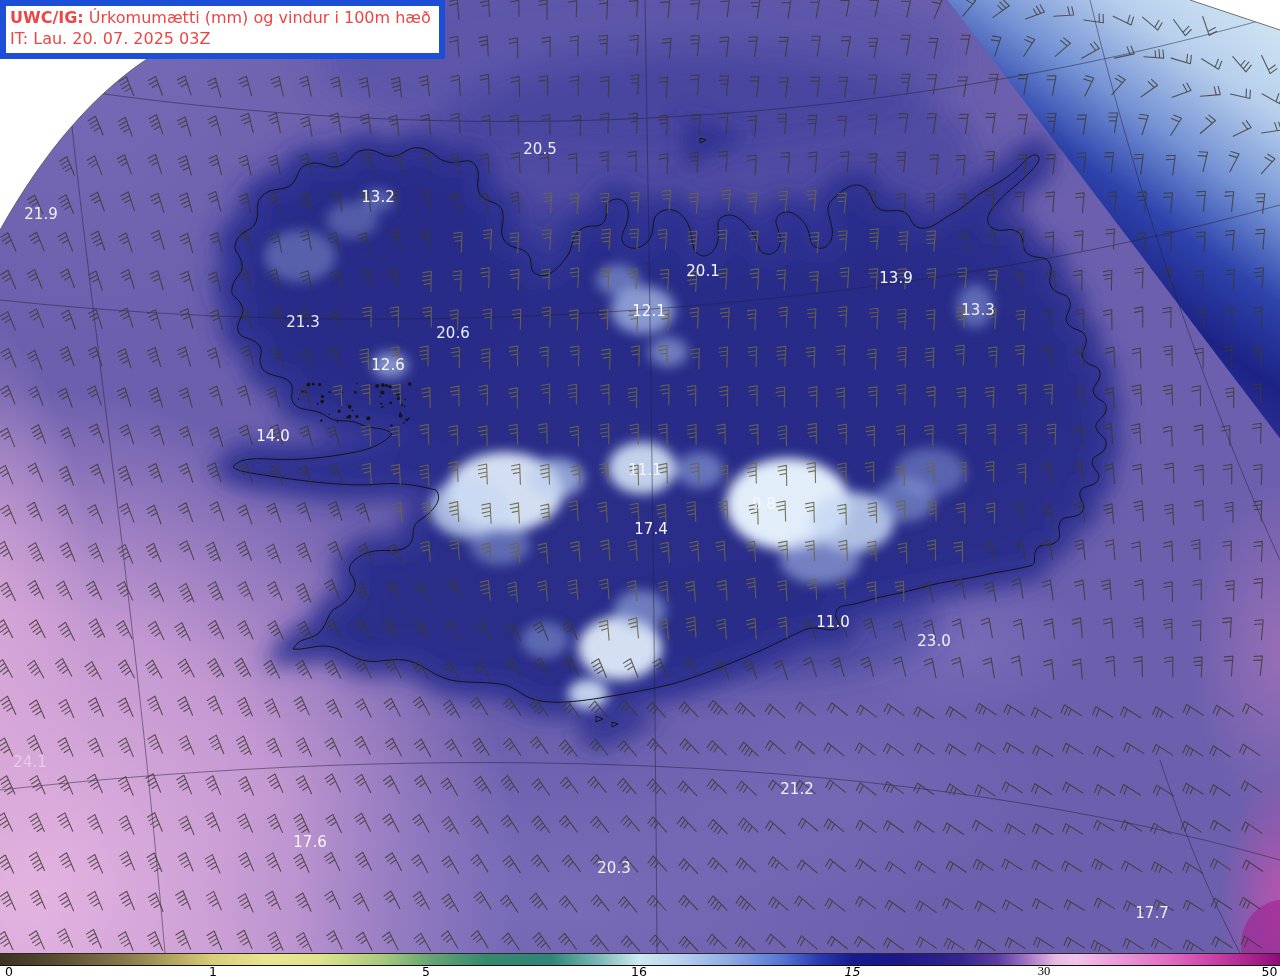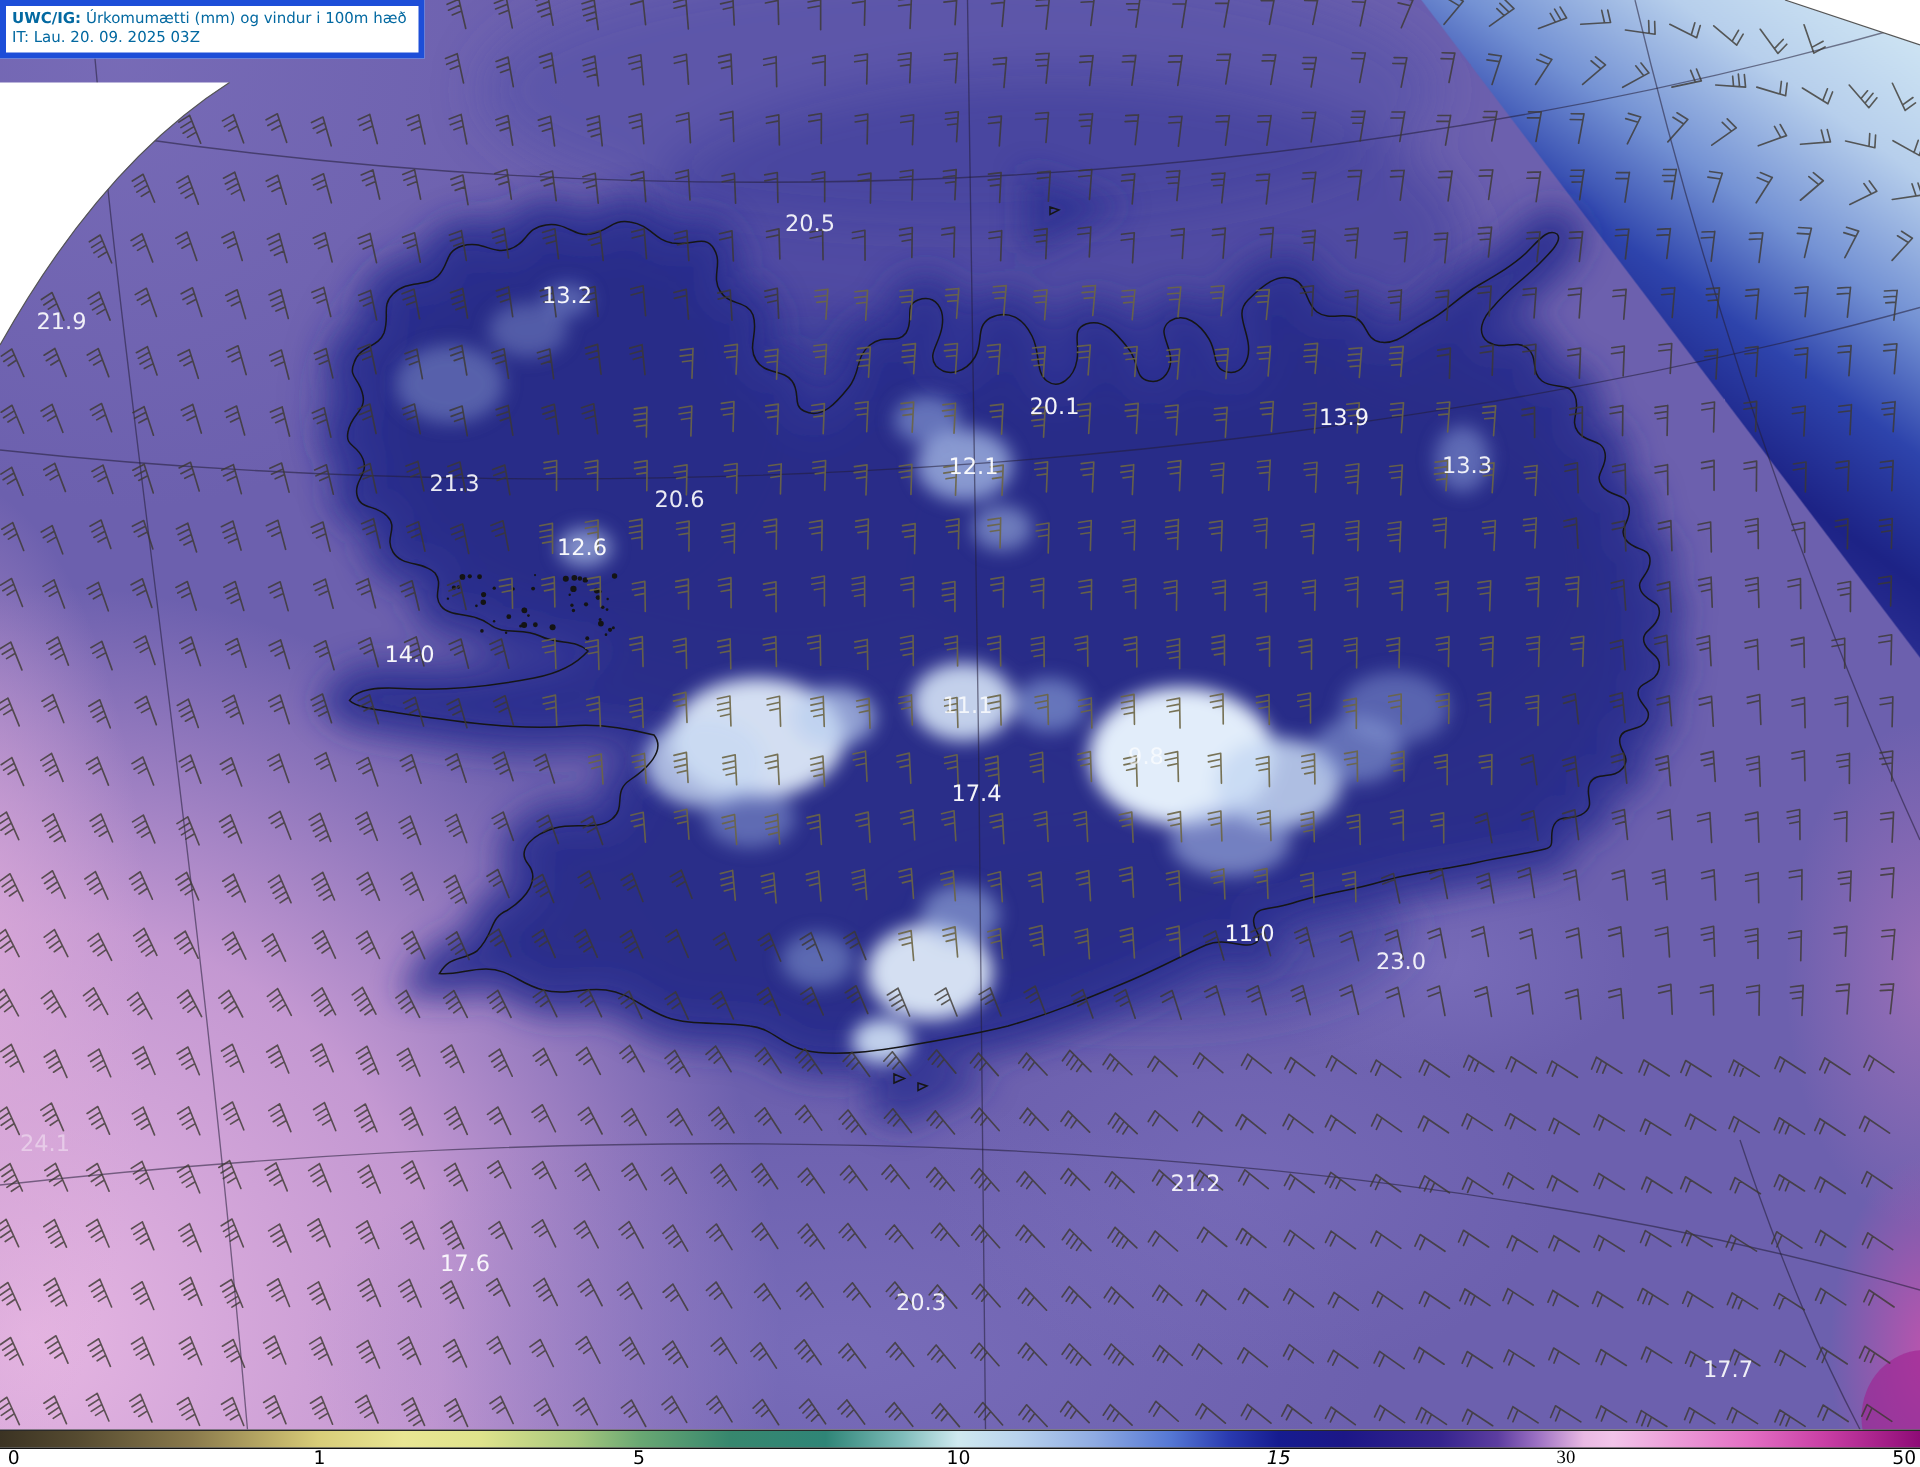--- a/index.html
+++ b/index.html
@@ -1,20 +1,20 @@
 <!DOCTYPE html>
 <html><head>
 <meta charset="utf-8">
 <style>
   html,body{margin:0;padding:0;background:#fff;}
   .stage{position:relative;width:1280px;height:978px;background:#fff;overflow:hidden;
          font-family:"DejaVu Sans",sans-serif;}
   #map-svg{position:absolute;left:0;top:0;}
-  .title-box{position:absolute;left:0;top:0;z-index:6;background:#fff;border:4px solid #1d4ed8;
-             padding:2px 8px 3px 4px;font-size:10px;line-height:1.3;color:#0369a1;white-space:nowrap;}
+  .title-box{position:absolute;left:0;top:0;z-index:6;background:#fff;border:6px solid #1d4ed8;
+             padding:2px 8px 3px 4px;font-size:16px;line-height:1.3;color:#ef4444;white-space:nowrap;}
   .title-box .b{font-weight:bold;}
   .cbar-wrap{position:absolute;left:0;top:953px;width:1280px;height:25px;z-index:5;}
   .cbar{position:absolute;left:0;top:0;width:1280px;height:13px;box-sizing:border-box;
         border-top:1px solid #2a2a2a;border-bottom:1px solid #111;}
   .cbar-ticks{position:absolute;left:0;top:13px;width:1280px;height:12px;background:#fff;}
   .cbar-tick{position:absolute;top:-2px;font-size:12.5px;color:#000;transform:translateX(-50%);}
   .cbar-tick.left{transform:none;}
   .cbar-tick.right{transform:translateX(-100%);}
 </style>
 </head>
@@ -216,28 +216,28 @@
         <text x="30" y="767" text-anchor="middle" fill="#ffffff" opacity="0.4">24.1</text>
         <text x="797" y="794" text-anchor="middle" fill="#ffffff" opacity="0.9">21.2</text>
         <text x="310" y="847" text-anchor="middle" fill="#ffffff" opacity="0.9">17.6</text>
         <text x="614" y="873" text-anchor="middle" fill="#ffffff" opacity="0.9">20.3</text>
         <text x="1152" y="918" text-anchor="middle" fill="#ffffff" opacity="0.9">17.7</text>
       </g>
   </svg>
 
   <div class="title-box">
     <div><span class="b">UWC/IG:</span> <span>Úrkomumætti (mm) og vindur i 100m hæð</span></div>
-    <div>IT: Lau. 20. 09. 2025 03Z</div>
+    <div>IT: Lau. 20. 07. 2025 03Z</div>
   </div>
 
   <div class="cbar-wrap">
     <div class="cbar" id="cbar-gradient" style="background: linear-gradient(to right, rgb(59, 51, 35) 0%, rgb(85, 74, 48) 4%, rgb(138, 122, 76) 10%, rgb(192, 178, 105) 14.5%, rgb(216, 205, 121) 16.6%, rgb(233, 230, 147) 21%, rgb(223, 227, 140) 25%, rgb(168, 200, 126) 30%, rgb(106, 168, 115) 33.3%, rgb(55, 135, 110) 38%, rgb(47, 133, 119) 43%, rgb(127, 188, 186) 47%, rgb(207, 233, 239) 49.9%, rgb(185, 211, 238) 53%, rgb(143, 171, 226) 57%, rgb(85, 119, 212) 61%, rgb(42, 58, 176) 64%, rgb(22, 28, 144) 66.6%, rgb(28, 23, 135) 70%, rgb(53, 36, 142) 75%, rgb(92, 61, 160) 78%, rgb(154, 111, 194) 80%, rgb(233, 185, 227) 82.5%, rgb(242, 196, 233) 84%, rgb(236, 159, 217) 87%, rgb(227, 112, 196) 91%, rgb(201, 63, 165) 95%, rgb(142, 11, 119) 100%);"></div>
     <div class="cbar-ticks" id="cbar-ticks">
         <span class="cbar-tick left" style="left: 0.4%;">0</span>
         <span class="cbar-tick" style="left: 16.64%;">1</span>
         <span class="cbar-tick" style="left: 33.28%;">5</span>
-        <span class="cbar-tick" style="left: 49.92%;">10</span>
+        <span class="cbar-tick" style="left: 49.92%;">16</span>
         <span class="cbar-tick" style="left: 66.6%; font-style: italic;">15</span>
         <span class="cbar-tick" style="left: 81.56%; font-family: Liberation Serif, serif;">30</span>
         <span class="cbar-tick right" style="left: 99.8%;">50</span>
       </div>
   </div>
 </div>
 
 </body></html>

